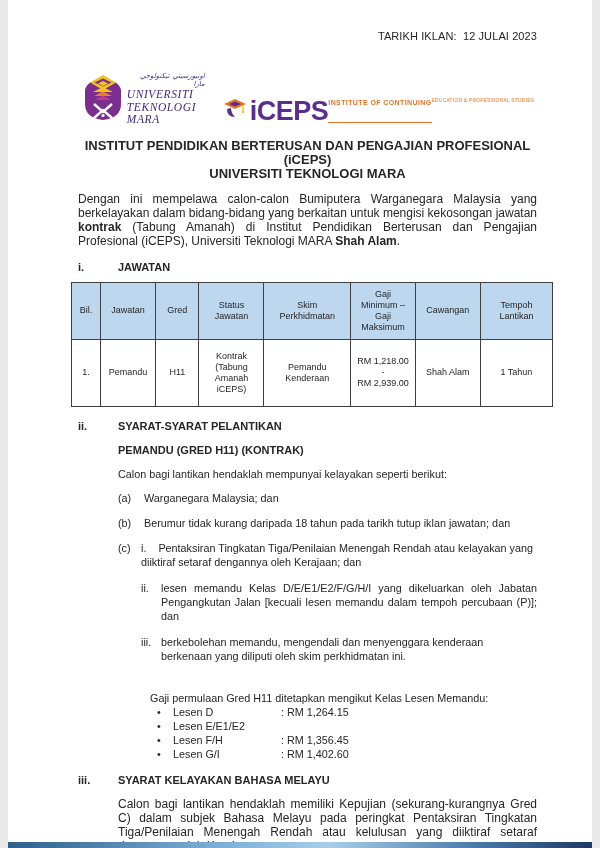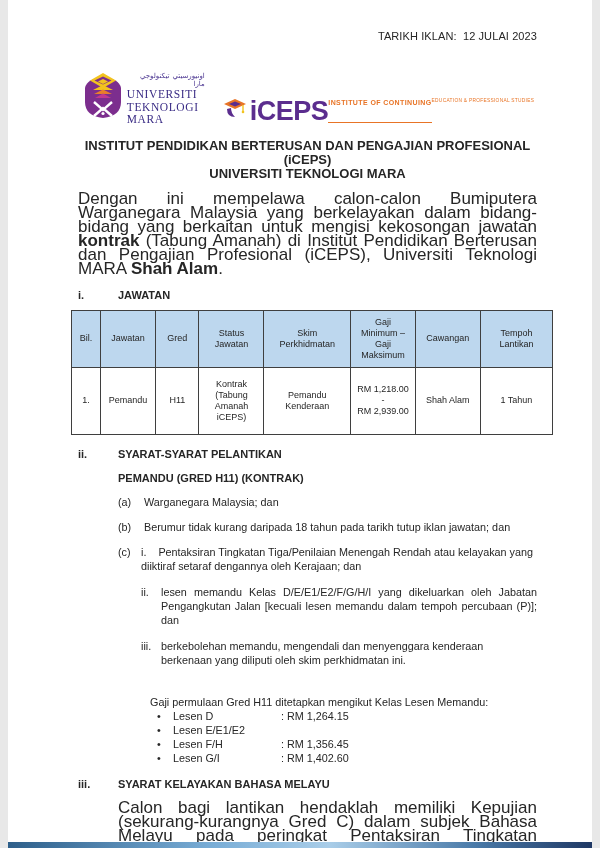--- a/index.html
+++ b/index.html
@@ -13,35 +13,35 @@
     overflow:hidden;
     box-sizing:border-box;
   }
   .content { padding:30px 55px 0 70px; box-sizing:border-box; }
 
   
   .date-line { text-align:right; font-size:11px; white-space:pre; letter-spacing:0.1px; }
 
   
   .logo-band { margin-top:30px; display:flex; justify-content:center; align-items:center; gap:10px; }
-  .uitm-logo { display:flex; align-items:flex-start; gap:2px; }
+  .uitm-logo { display:flex; align-items:flex-end; gap:2px;font-style:italic; }
   .uitm-text { display:flex; flex-direction:column; line-height:1; }
   .jawi { font-size:7px; color:#4a3490; direction:rtl; width:78px; line-height:8px; word-spacing:1px; }
   .uitm-word { font-family:"Liberation Serif", serif; font-size:11.5px; color:#3a2c85; letter-spacing:0.6px; line-height:12.5px; }
   .iceps-logo { display:flex; flex-direction:row; margin-left:8px;margin-top:23px; }
   .iceps-top { display:flex; align-items:flex-end; gap:3px; }
   .iceps-name { font-size:27px; font-weight:bold; color:#5b2d8e; line-height:24px; letter-spacing:-0.5px; }
   .iceps-tag1 { font-size:7px; color:#e87426; letter-spacing:0.4px; border-bottom:1px solid #e87426; padding-bottom:1px; margin-top:2px; font-weight:bold; }
   .iceps-tag2 { font-size:4.8px; color:#e87426; letter-spacing:0.3px; margin-top:1px; }
 
   
   .doc-title { margin-top:13px; text-align:center; font-weight:bold; font-size:13px; line-height:14px; }
 
   
-  .para { font-size:17px; line-height:14px; text-align:justify; margin-top:11px; }
+  .para { font-size:12px; line-height:14px; text-align:justify; margin-top:11px; }
   b.inlinebold { font-weight:bold; }
 
   
   .sec-head { display:flex; margin-top:13px; font-weight:bold; font-size:11px; }
   .sec-num { width:40px; flex:0 0 40px; }
   .sec-body { margin-left:40px; }
 
   
   table.jobs { border-collapse:collapse; width:482px; margin-left:-7px; margin-top:9px; table-layout:fixed; }
   table.jobs th, table.jobs td {
@@ -193,20 +193,21 @@
       </tbody>
     </table>
 
     <div class="sec-head">
       <span class="sec-num">ii.</span>
       <span>SYARAT-SYARAT PELANTIKAN</span>
     </div>
 
     <div class="sec-body">
       <div class="subhead">PEMANDU (GRED H11) (KONTRAK)</div>
+      <div class="lead">Calon bagi lantikan hendaklah mempunyai kelayakan seperti berikut:</div>
 
       <div class="abc-item">
         <span class="abc-label">(a)</span>
         <span class="abc-text">Warganegara Malaysia; dan</span>
       </div>
 
       <div class="abc-item">
         <span class="abc-label">(b)</span>
         <span class="abc-text">Berumur tidak kurang daripada 18 tahun pada tarikh tutup iklan jawatan; dan</span>
       </div>

